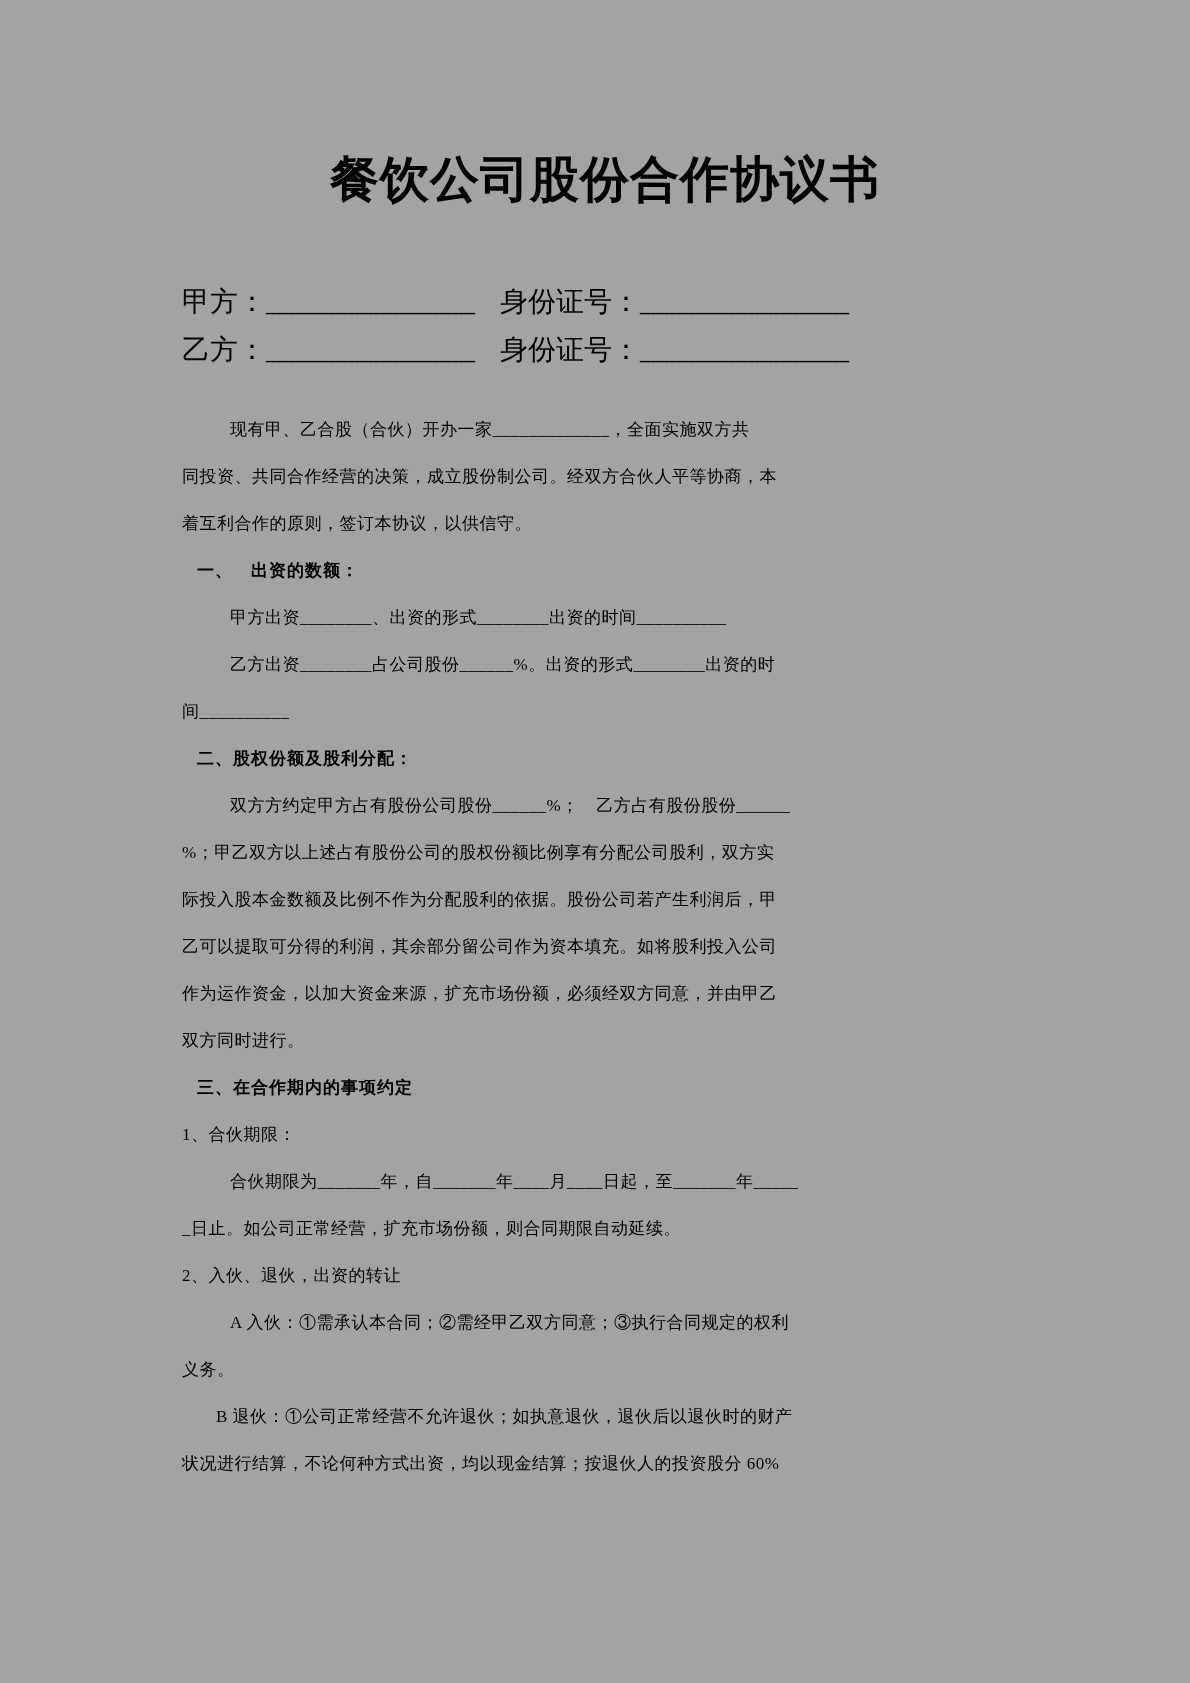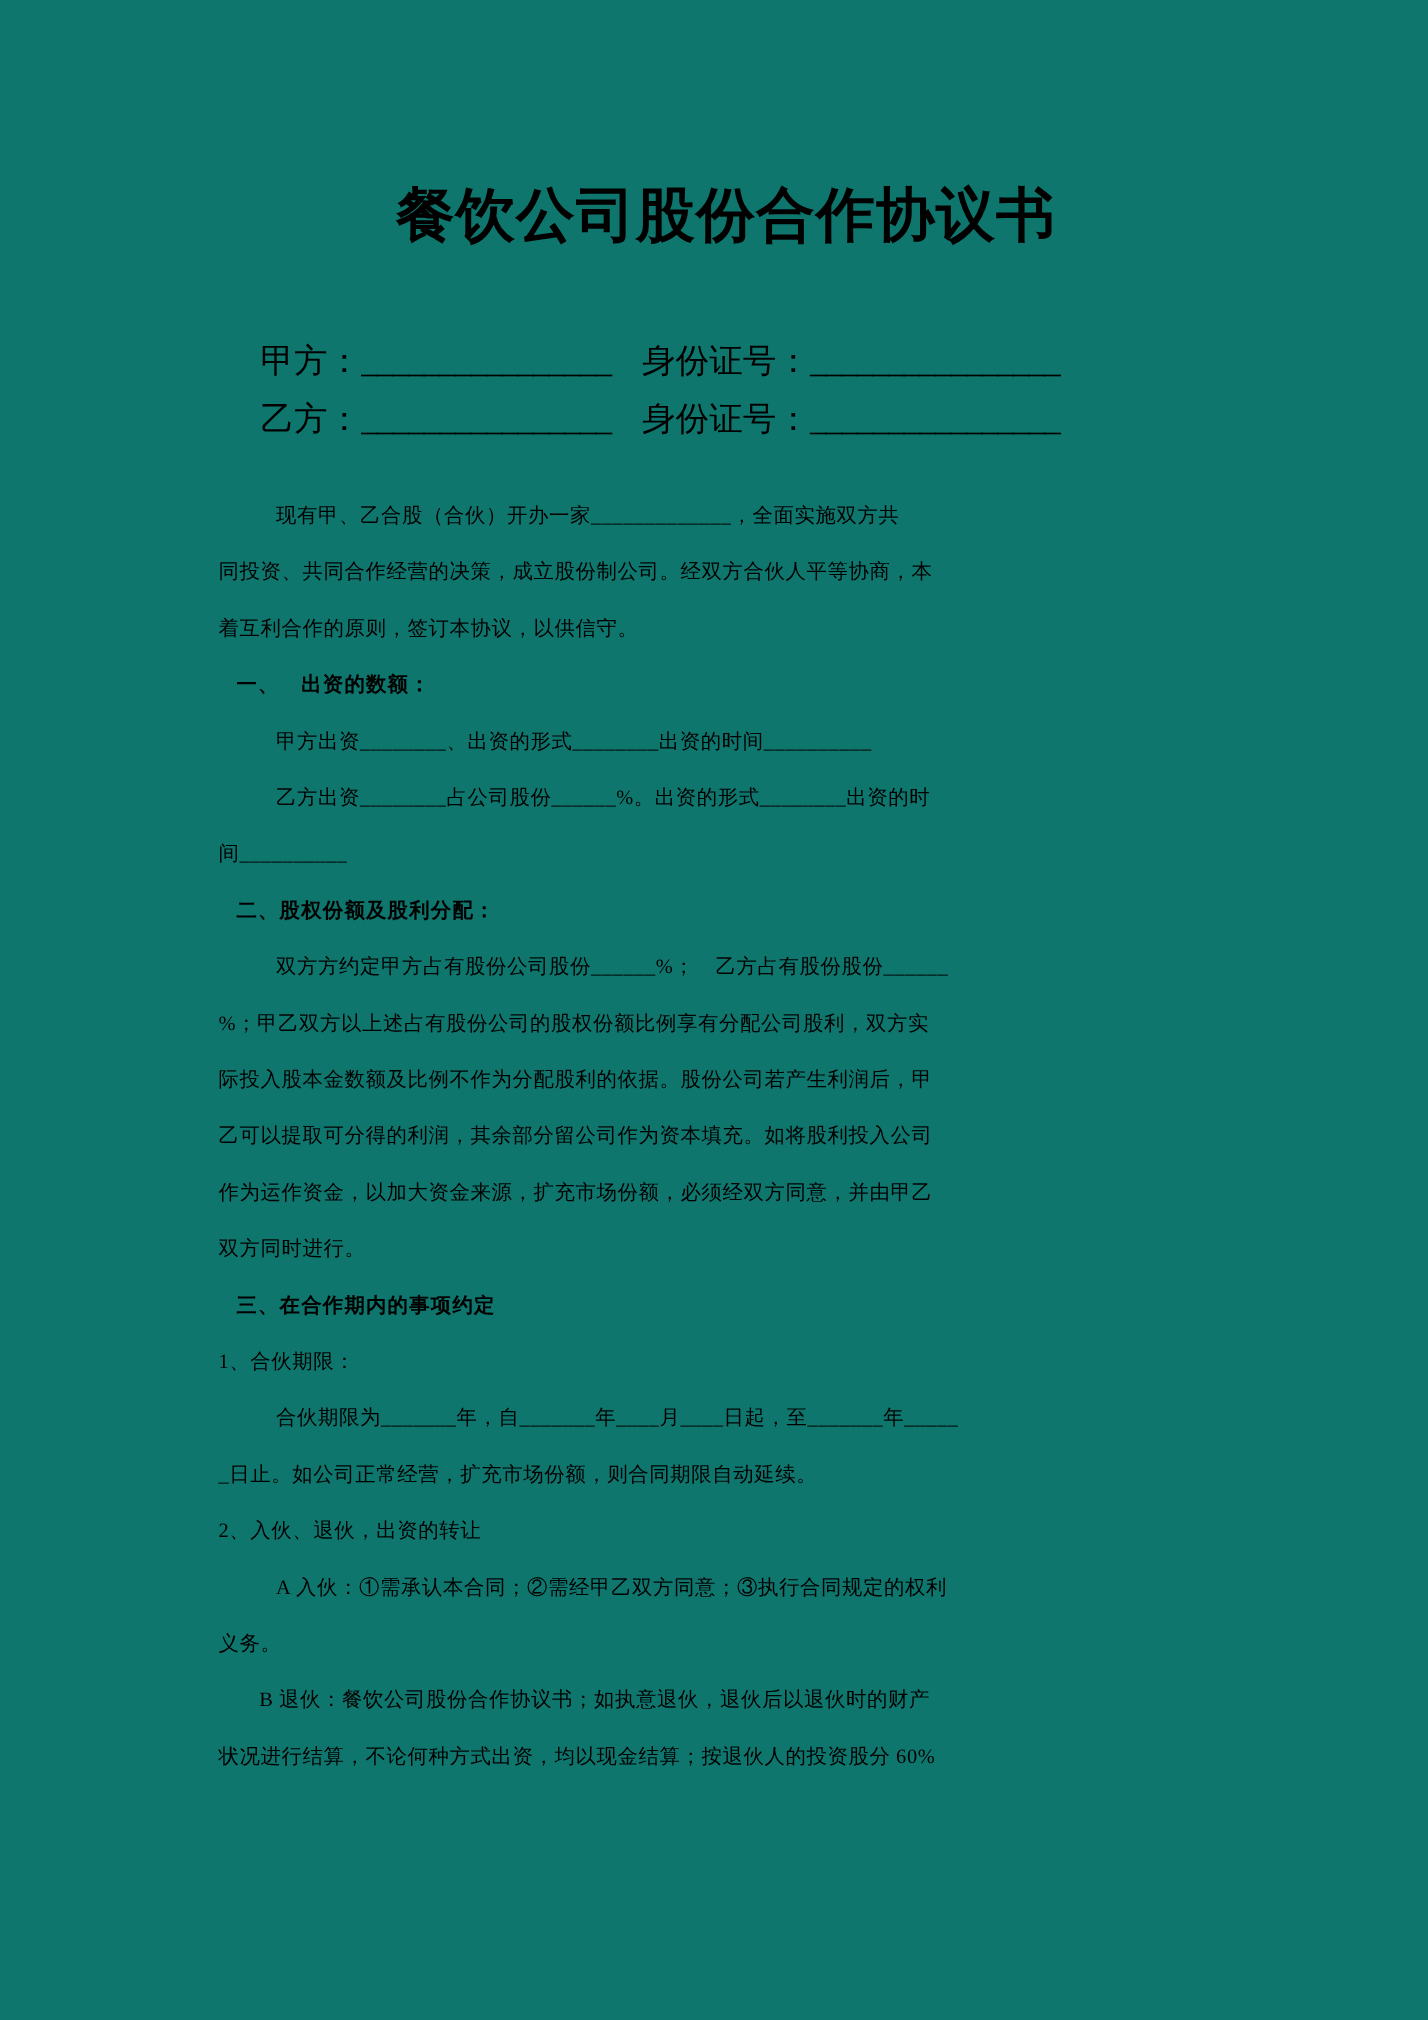--- a/index.html
+++ b/index.html
@@ -1,39 +1,39 @@
 <!DOCTYPE html>
 <html><head>
 <meta charset="utf-8">
 <style>
   html, body { margin: 0; padding: 0; background: #ffffff; }
   .page {
     position: relative;
     width: 1190px;
     height: 1683px;
     margin: 0 auto;
-    background: #0f766e;
+    background: #a3a3a3;
     color: #000000;
     font-family: "Liberation Serif", "DejaVu Serif", serif;
     box-sizing: border-box;
     padding: 148px 150px 0 182px;
     overflow: hidden;
   }
   .title {
     margin: 0;
     font-size: 49px;
     line-height: 64px;
     font-weight: 700;
     text-align: center;
     white-space: nowrap;
     letter-spacing: 1px;
     
     margin-left: -12px;
   }
-  .parties { margin-top: 66px; margin-left: 35px; }
+  .parties { margin-top: 66px; }
   .party-row {
     height: 48px;
     line-height: 48px;
     font-size: 28px;
     white-space: nowrap;
   }
   .party-blank { letter-spacing: -1px; }
   .id-label { margin-left: 26px; }
   .content { margin-top: 32px; }
   .line {
@@ -78,17 +78,17 @@
     <div class="line">乙可以提取可分得的利润，其余部分留公司作为资本填充。如将股利投入公司</div>
     <div class="line">作为运作资金，以加大资金来源，扩充市场份额，必须经双方同意，并由甲乙</div>
     <div class="line">双方同时进行。</div>
     <div class="line heading">三、在合作期内的事项约定</div>
     <div class="line">1、合伙期限：</div>
     <div class="line ind2">合伙期限为_______年，自_______年____月____日起，至_______年_____</div>
     <div class="line">_日止。如公司正常经营，扩充市场份额，则合同期限自动延续。</div>
     <div class="line">2、入伙、退伙，出资的转让</div>
     <div class="line ind2">A 入伙：①需承认本合同；②需经甲乙双方同意；③执行合同规定的权利</div>
     <div class="line">义务。</div>
-    <div class="line ind1">B 退伙：餐饮公司股份合作协议书；如执意退伙，退伙后以退伙时的财产</div>
+    <div class="line ind1">B 退伙：①公司正常经营不允许退伙；如执意退伙，退伙后以退伙时的财产</div>
     <div class="line">状况进行结算，不论何种方式出资，均以现金结算；按退伙人的投资股分 60%</div>
   </div>
 
 </div>
 
 </body></html>

